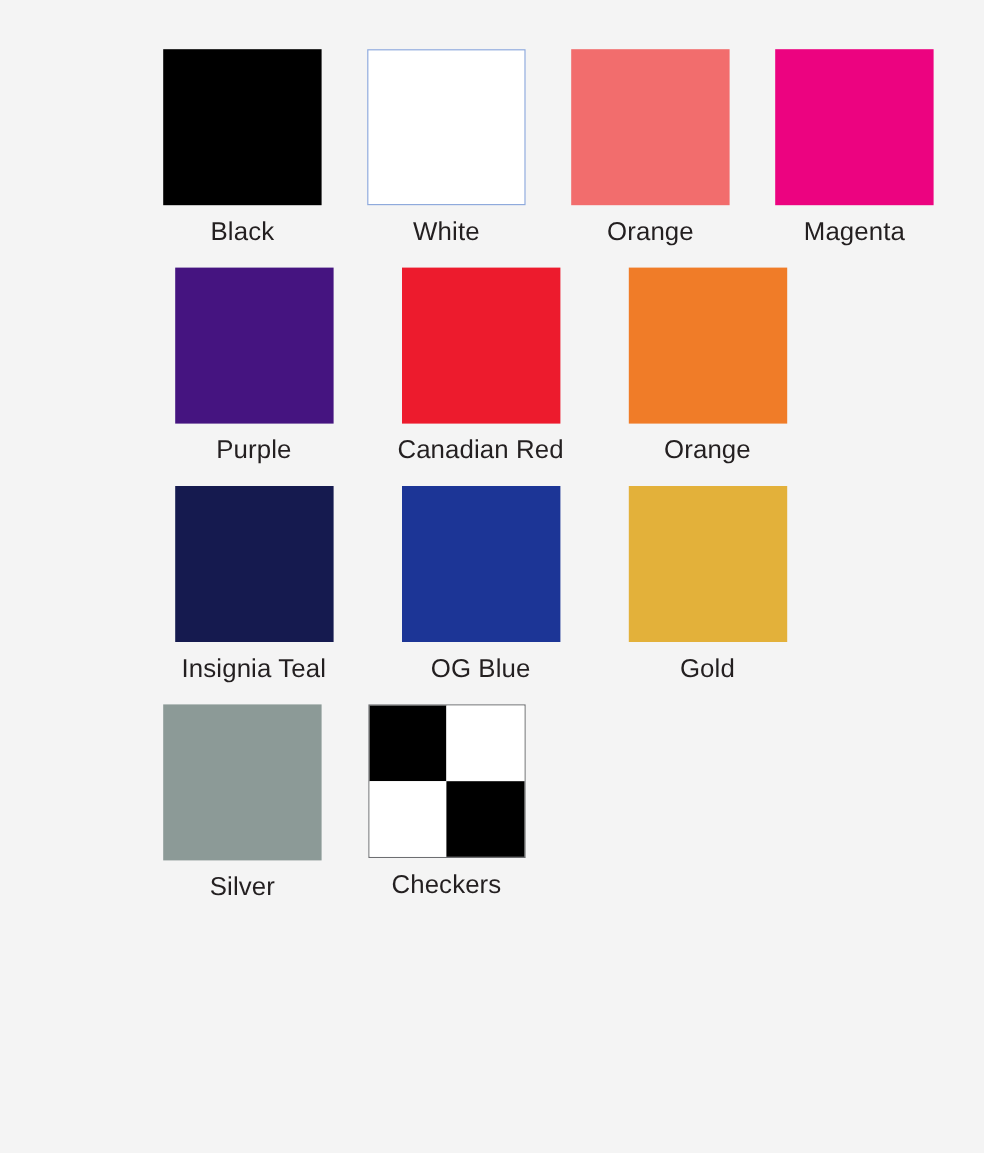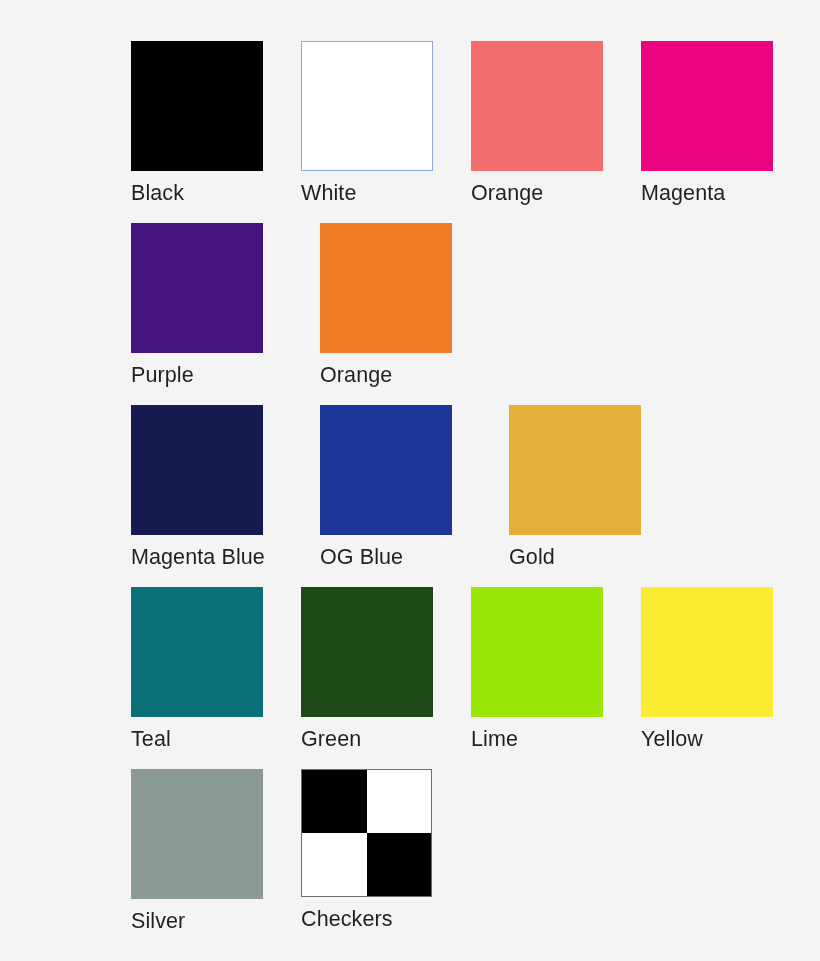--- a/index.html
+++ b/index.html
@@ -25,21 +25,21 @@
   .swatch-row {
     display: flex;
     flex-direction: row;
     height: 182px;
   }
 
   .swatch-cell {
     width: 161px;
     display: flex;
     flex-direction: column;
-    align-items: flex-start;
+    align-items: center;
     padding-left: 28px;
   }
 
   .swatch-chip {
     width: 132px;
     height: 130px;
     box-sizing: border-box;
   }
 
   .swatch-chip.narrow {
@@ -101,58 +101,44 @@
       <div class="swatch-label">Magenta</div>
     </div>
   </div>
 
   <div class="swatch-row">
     <div class="swatch-cell">
       <div class="swatch-chip" style="background:#451480"></div>
       <div class="swatch-label">Purple</div>
     </div>
     <div class="swatch-cell">
+      <div class="swatch-chip" style="background:#ed1b2d"></div>
+      <div class="swatch-label">Canadian Red</div>
+    </div>
+    <div class="swatch-cell">
       <div class="swatch-chip" style="background:#f07c28"></div>
       <div class="swatch-label">Orange</div>
     </div>
   </div>
 
   <div class="swatch-row">
     <div class="swatch-cell">
       <div class="swatch-chip" style="background:#151a4f"></div>
-      <div class="swatch-label">Magenta Blue</div>
+      <div class="swatch-label">Insignia Teal</div>
     </div>
     <div class="swatch-cell">
       <div class="swatch-chip" style="background:#1c3596"></div>
       <div class="swatch-label">OG Blue</div>
     </div>
     <div class="swatch-cell">
       <div class="swatch-chip" style="background:#e3b13a"></div>
       <div class="swatch-label">Gold</div>
     </div>
   </div>
 
-  <div class="swatch-row">
-    <div class="swatch-cell">
-      <div class="swatch-chip" style="background:#0b7078"></div>
-      <div class="swatch-label">Teal</div>
-    </div>
-    <div class="swatch-cell">
-      <div class="swatch-chip" style="background:#1c4a14"></div>
-      <div class="swatch-label">Green</div>
-    </div>
-    <div class="swatch-cell">
-      <div class="swatch-chip" style="background:#9ae607"></div>
-      <div class="swatch-label">Lime</div>
-    </div>
-    <div class="swatch-cell">
-      <div class="swatch-chip" style="background:#fbec32"></div>
-      <div class="swatch-label">Yellow</div>
-    </div>
-  </div>
 
   <div class="swatch-row">
     <div class="swatch-cell">
       <div class="swatch-chip" style="background:#8c9a97"></div>
       <div class="swatch-label">Silver</div>
     </div>
     <div class="swatch-cell">
       <div class="swatch-chip narrow bordered-dark checkers">
         <span class="quad q-tl"></span>
         <span class="quad q-tr"></span>

